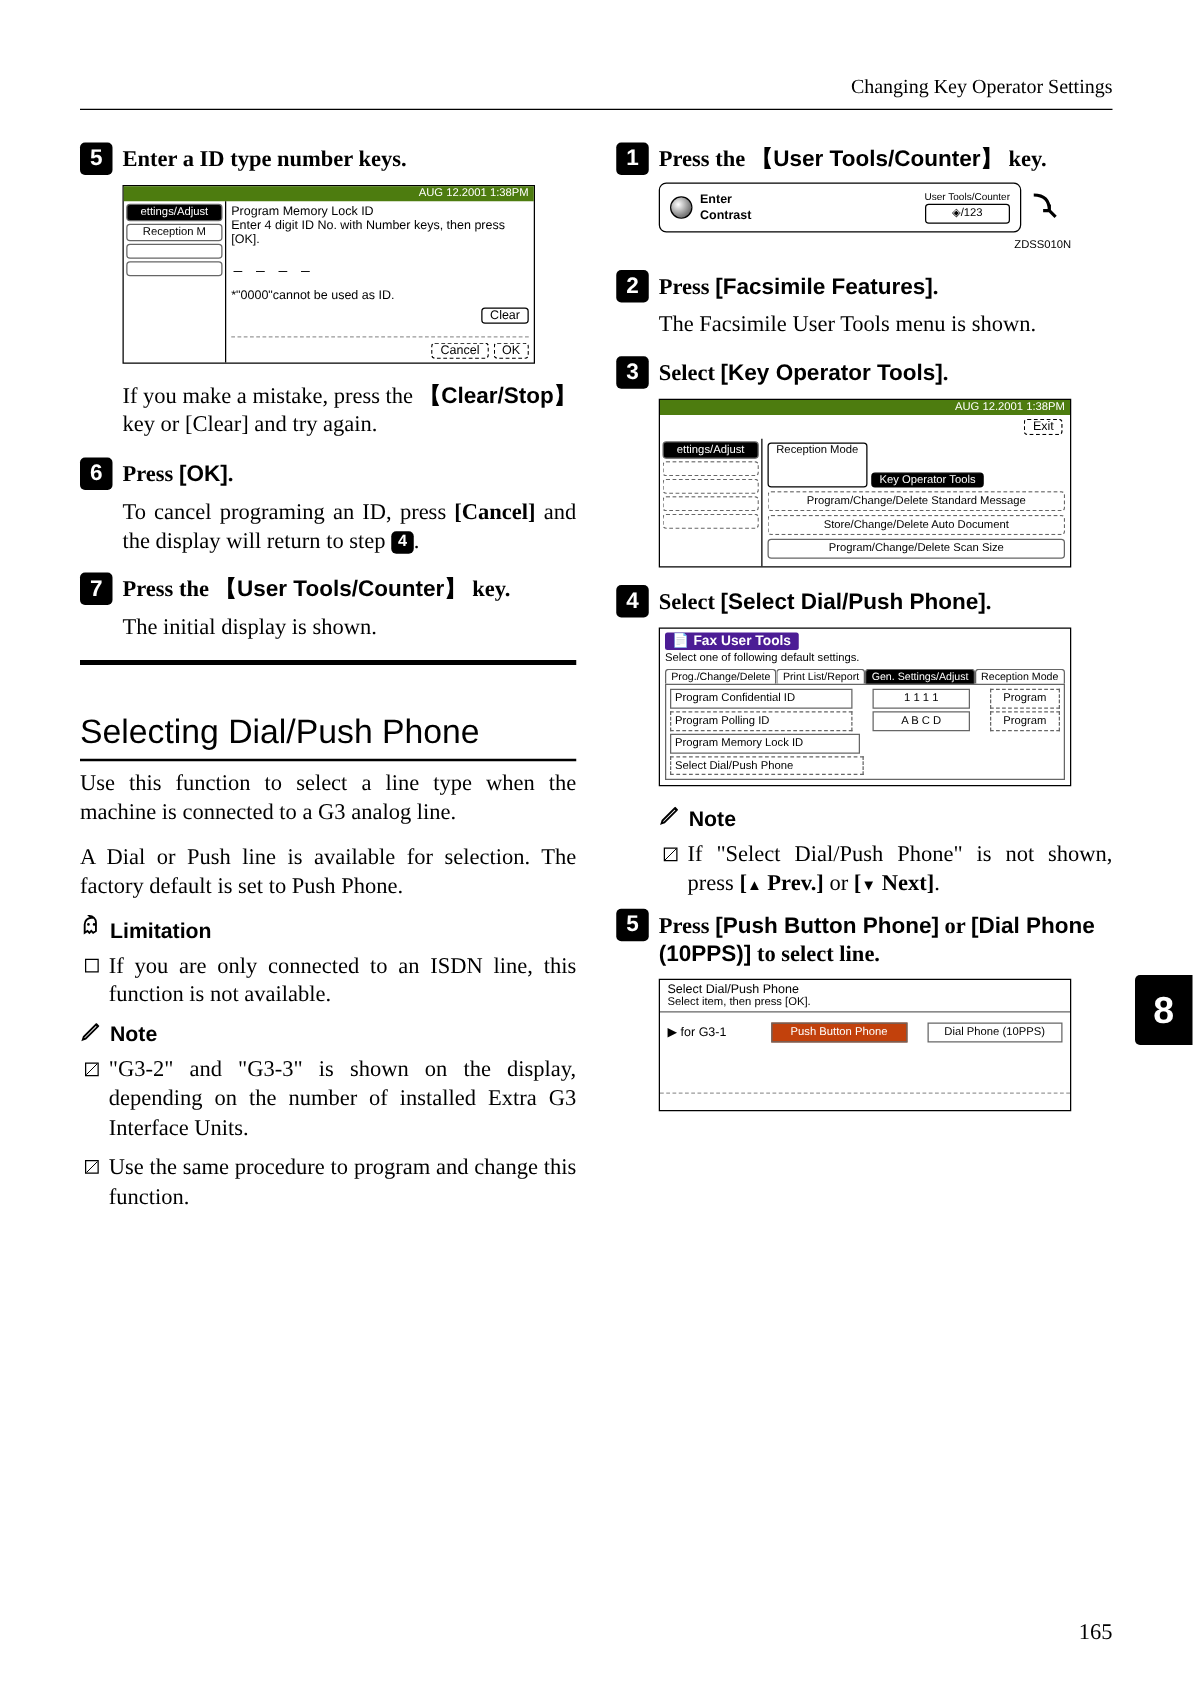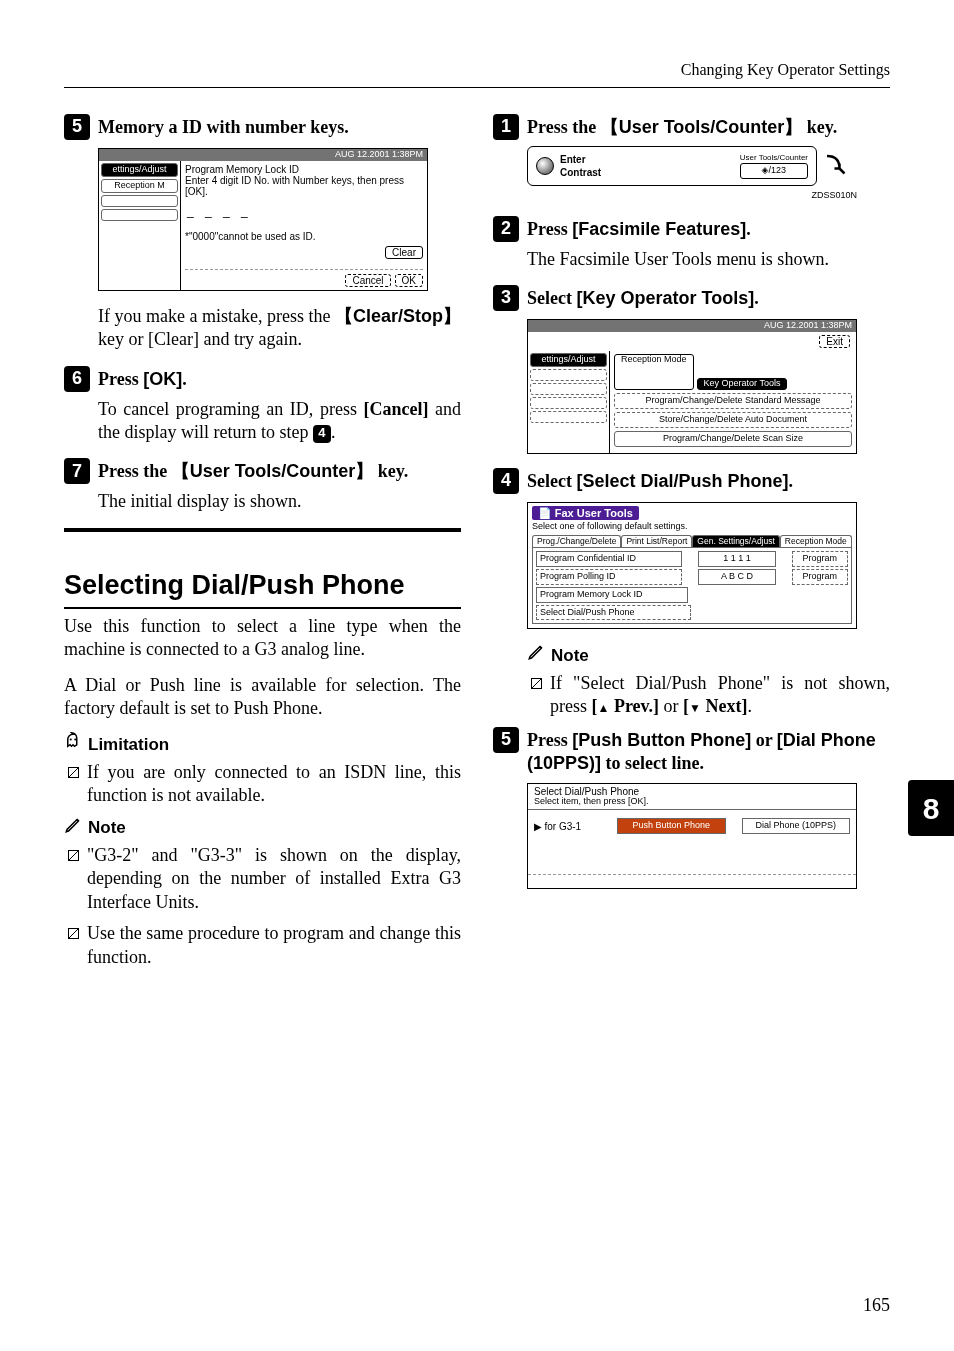--- a/index.html
+++ b/index.html
@@ -72,21 +72,21 @@
     width: 330px;
     font-family: Arial, sans-serif;
     font-size: 10px;
     line-height: 1.1;
     background: #fff;
     position: relative;
   }
   .screenshot .hdr {
     display: flex;
     justify-content: flex-end;
-    background: #737373;
+    background: #4d7c0f;
     color: #fff;
     height: 12px;
     align-items: center;
     padding: 0 4px;
     font-size: 9px;
   }
   .screenshot .body { display: flex; }
   .screenshot .tabs-left {
     width: 82px;
     border-right: 1px solid #000;
@@ -164,21 +164,21 @@
     padding:1px 4px; font-size:8.5px;
     border-radius:3px 3px 0 0;
   }
   .screenshot .tabs-row .tab.dark { background:#000; color:#fff; }
   .screenshot .content-box {
     border:1px solid #666; margin:0 4px 4px 4px; padding:3px;
   }
 
   .section-title {
     font-family: Arial, sans-serif;
-    font-weight: bold;
+    font-weight: normal;
     font-size: 27px;
     border-bottom: 2px solid #000;
     padding-top: 24px;
     padding-bottom: 4px;
     margin-top: 10px;
     margin-bottom: 6px;
   }
   .section-title-top-rule {
     border-top: 4px solid #000;
     height: 6px;
@@ -267,21 +267,21 @@
 <div class="page">
   <div class="running-head">Changing Key Operator Settings</div>
   <hr class="head-rule">
 
   <div class="columns">
 
     <div class="col">
 
       <div class="step">
         <div class="step-num">5</div>
-        <div class="step-text">Memory a ID with number keys.</div>
+        <div class="step-text">Enter a ID type number keys.</div>
       </div>
 
       <div class="screenshot">
         <div class="hdr">
             <span>AUG   12.2001   1:38PM</span>
           </div>
         <div class="body">
           <div class="tabs-left">
             <div class="tab dark">ettings/Adjust</div>
             <div class="tab">Reception M</div>

